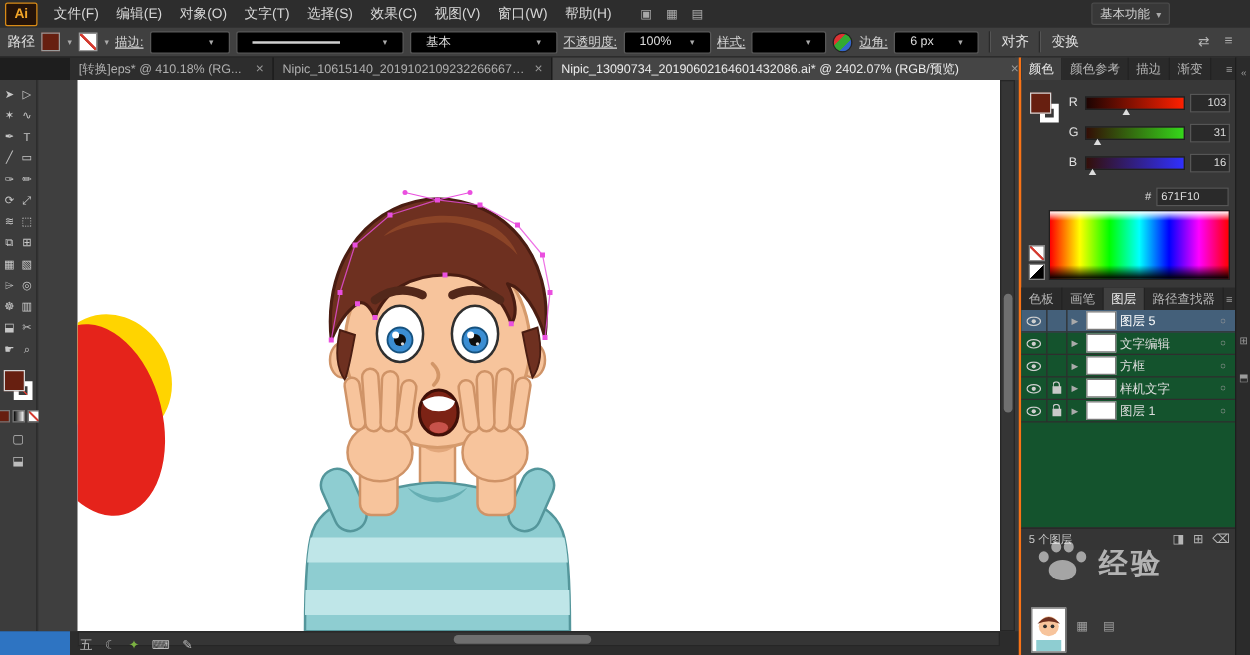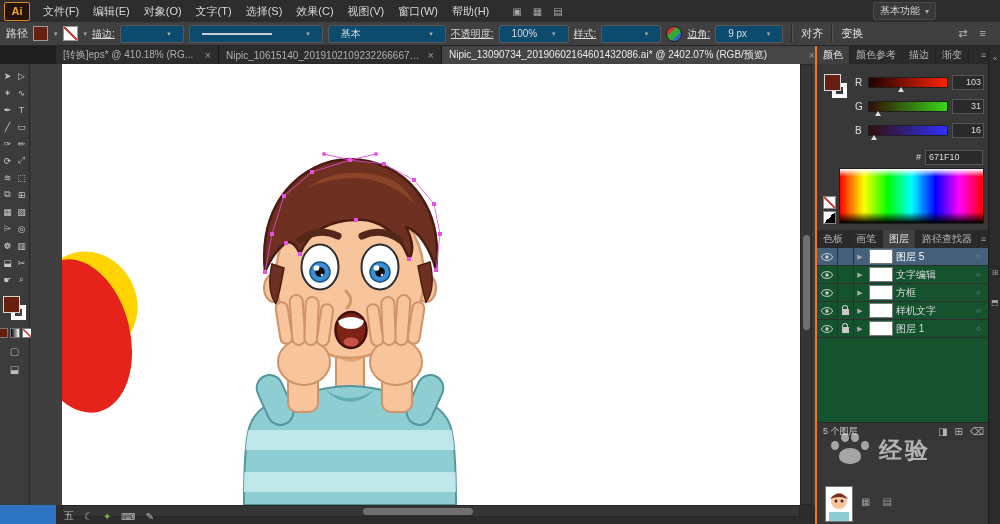--- a/index.html
+++ b/index.html
@@ -13,21 +13,21 @@
   .menu-item{padding:0 7px;height:22px;line-height:22px;color:#d8d8d8;font-size:11px;white-space:nowrap;}
   .menubar-icons{display:flex;gap:11px;margin-left:16px;color:#a8a8a8;font-size:10px;}
   .workspace{margin-left:auto;margin-right:64px;display:flex;align-items:center;gap:5px;color:#d0d0d0;
     border:1px solid #4a4a4a;background:#383838;height:16px;padding:0 6px;border-radius:2px;font-size:10px;}
   .dd-arrow{font-size:8px;color:#aaa;}
   
   .controlbar{position:absolute;left:0;top:22px;width:1000px;height:24px;background:#404040;
     border-bottom:1px solid #262626;display:flex;align-items:center;gap:5px;padding:0 6px;box-sizing:border-box;}
   .cb-label{color:#e2e2e2;white-space:nowrap;}
   .cb-link{color:#d8d8d8;text-decoration:underline;white-space:nowrap;font-size:10px;}
-  .cb-dd{background:#0c4a6e;border:1px solid #585858;border-radius:2px;height:16px;display:inline-flex;
+  .cb-dd{background:#000000;border:1px solid #585858;border-radius:2px;height:16px;display:inline-flex;
     align-items:center;justify-content:space-between;padding:0 12px;gap:4px;color:#ddd;font-size:10px;white-space:nowrap;}
   .cb-sep{width:1px;height:17px;background:#2a2a2a;border-right:1px solid #555;margin:0 3px;}
   .fill-swatch{width:13px;height:13px;background:#671F10;border:1px solid #9a9a9a;}
   .stroke-swatch{width:13px;height:13px;border:1px solid #9a9a9a;
     background:linear-gradient(to top right,#fff 43%,#d33a2f 45%,#d33a2f 55%,#fff 57%);}
   .tiny-arrow{font-size:7px;color:#aaa;margin-left:1px;}
   .profile-line{width:70px;height:2px;background:#cfcfcf;}
   .recolor{width:14px;height:14px;border-radius:50%;border:1px solid #222;
     background:linear-gradient(135deg,#d33 0 34%,#3a3 34% 66%,#36c 66%);}
   .cb-right{margin-left:auto;display:flex;gap:12px;color:#b5b5b5;font-size:11px;margin-right:8px;}
@@ -189,21 +189,21 @@
       <span class="tiny-arrow">▾</span>
     </span>
     <span class="cb-link">样式:</span>
     <span class="cb-dd" style="width:34px">
       <span></span>
         <span class="tiny-arrow">▾</span>
     </span>
     <span class="recolor"></span>
     <span class="cb-link">边角:</span>
     <span class="cb-dd" style="width:42px">
-      <span>9 px</span>
+      <span>6 px</span>
       <span class="tiny-arrow">▾</span>
     </span>
     <span class="cb-sep"></span>
     <span class="cb-label">对齐</span>
     <span class="cb-sep"></span>
     <span class="cb-label">变换</span>
     <span class="cb-right">
         <span>⇄</span>
         <span>≡</span>
       </span>

